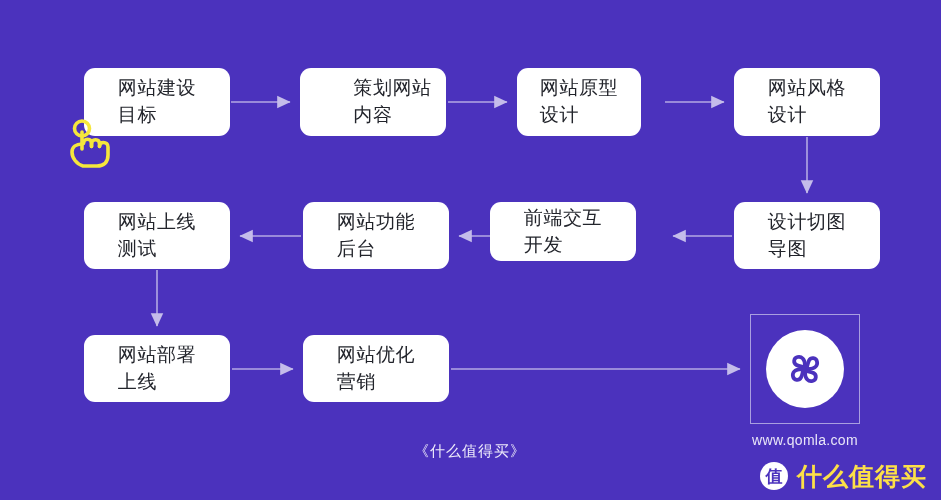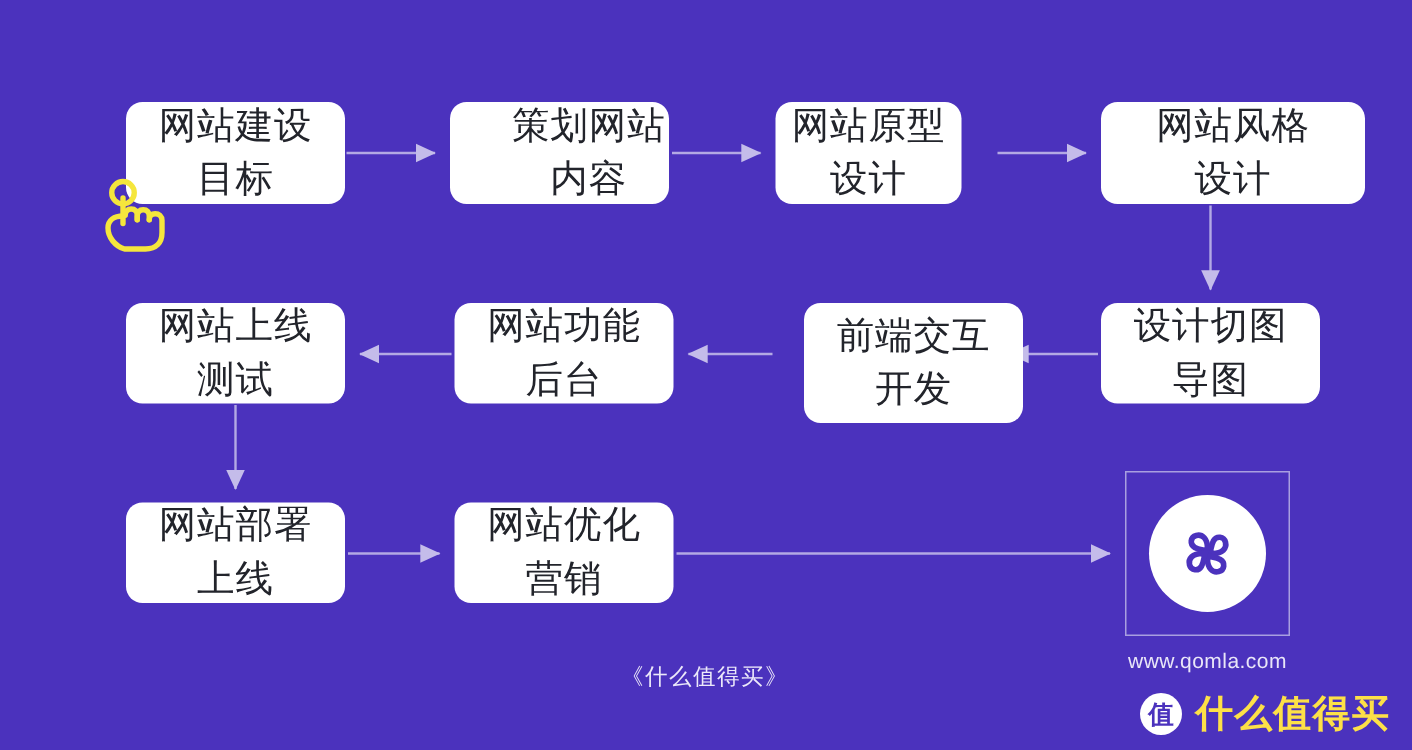--- a/index.html
+++ b/index.html
@@ -31,23 +31,23 @@
     position: absolute;
     background: #ffffff;
     border-radius: 11px;
     display: flex;
     align-items: center;
     justify-content: center;
     box-sizing: border-box;
     z-index: 3;
   }
   .node-label {
-    text-align: center;
+    text-align: left;
     color: #22242b;
-    font-size: 25px;
+    font-size: 19px;
     line-height: 1.42;
     letter-spacing: 0.6px;
     font-weight: 400;
     white-space: pre-line;
   }
   .logo-box {
     position: absolute;
     box-sizing: border-box;
     border: 1px solid #a99fe0;
     background: transparent;
@@ -157,30 +157,30 @@
 目标</div>
   </div>
   <div class="node" style="left:300px;top:68px;width:146px;height:68px;padding-left:39px;">
     <div class="node-label">策划网站
 内容</div>
   </div>
   <div class="node" style="left:517px;top:68px;width:124px;height:68px;">
     <div class="node-label">网站原型
 设计</div>
   </div>
-  <div class="node" style="left:734px;top:68px;width:176px;height:68px;">
+  <div class="node" style="left:734px;top:68px;width:146px;height:68px;">
     <div class="node-label">网站风格
 设计</div>
   </div>
 
   <div class="node" style="left:734px;top:202px;width:146px;height:67px;">
     <div class="node-label">设计切图
 导图</div>
   </div>
-  <div class="node" style="left:536px;top:202px;width:146px;height:80px;">
+  <div class="node" style="left:490px;top:202px;width:146px;height:59px;">
     <div class="node-label">前端交互
 开发</div>
   </div>
   <div class="node" style="left:303px;top:202px;width:146px;height:67px;">
     <div class="node-label">网站功能
 后台</div>
   </div>
   <div class="node" style="left:84px;top:202px;width:146px;height:67px;">
     <div class="node-label">网站上线
 测试</div>

